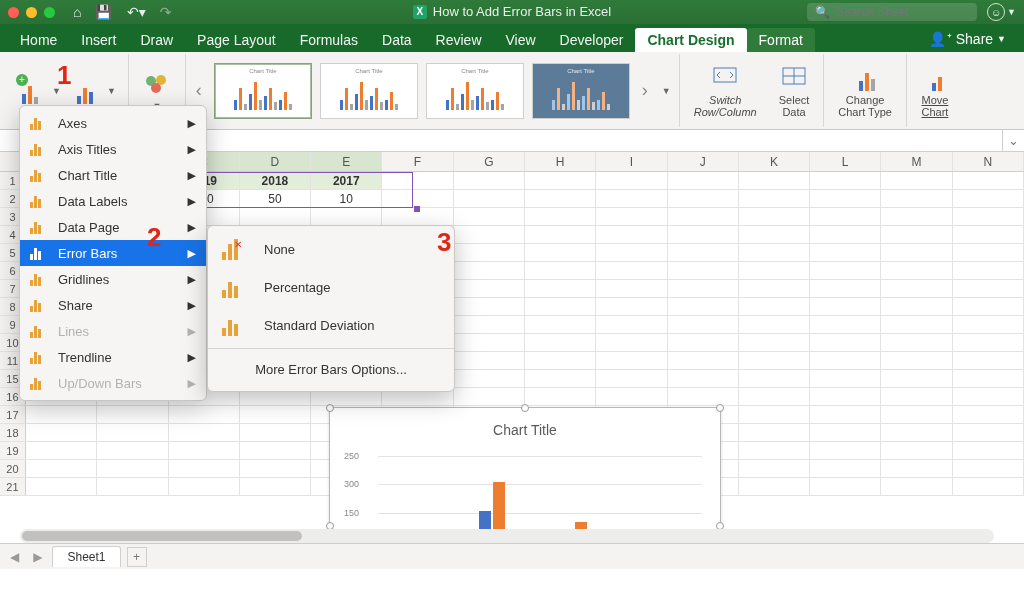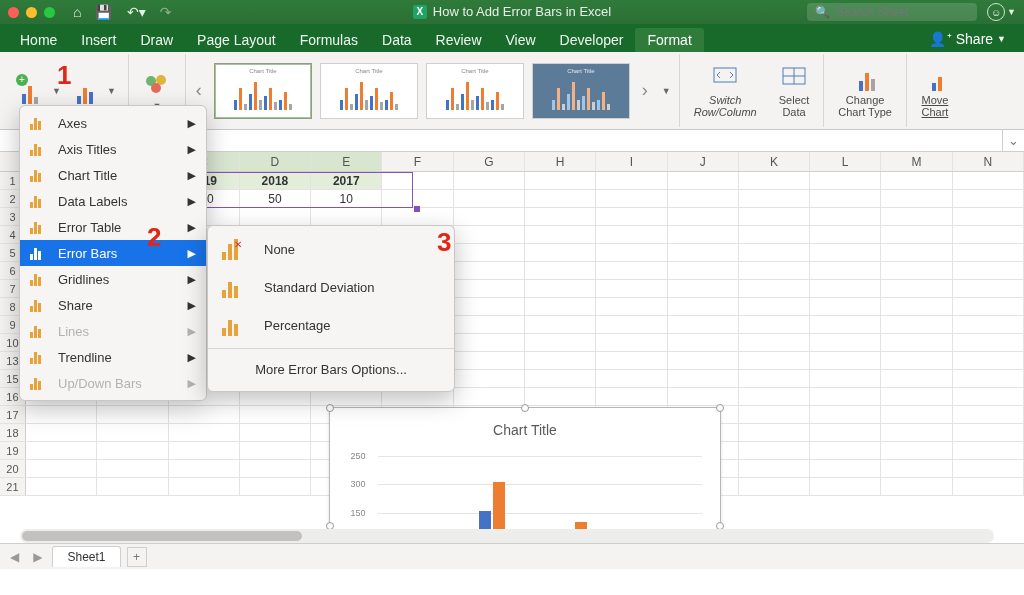--- a/index.html
+++ b/index.html
@@ -82,21 +82,21 @@
   .menu2 .redbox { border:3px solid #e13b2a; border-radius:3px; margin:0 4px;}
 
   
   .ann { position:absolute; color:#e02717; font-weight:700; font-size:26px; z-index:60;}
 
   
   .chartbox { position:absolute; left:329px; top:255px; width:392px; height:238px; background:#fff; border:1px solid #b8b7b5; box-shadow:0 1px 3px rgba(0,0,0,0.15);}
   .handle { position:absolute; width:8px; height:8px; background:#fff; border:1px solid #9a9997; border-radius:50%;}
   .chart-title { text-align:center; font-size:14px; color:#5a5a5a; padding-top:14px;}
   .plot { position:absolute; left:48px; right:18px; top:48px; bottom:48px;}
-  .ytick { position:absolute; left:-34px; width:28px; text-align:center; font-size:9px; color:#888;}
+  .ytick { position:absolute; left:-34px; width:28px; text-align:left; font-size:9px; color:#888;}
   .gline { position:absolute; left:0; right:0; height:1px; background:#e5e4e2;}
   .bar { position:absolute; bottom:0; width:12px;}
 
   
   .sheettabs { height:26px; border-top:1px solid #cfcecc; background:#f4f3f2; display:flex; align-items:center; padding:0 6px; gap:6px; font-size:12px;}
   .sheettabs .nav { color:#999; padding:0 4px;}
   .sheettab { background:#fff; border:1px solid #d0cfcd; border-bottom:none; padding:3px 14px; border-radius:3px 3px 0 0;}
   .addsheet { width:20px; height:20px; border:1px solid #d0cfcd; text-align:center; line-height:18px; color:#777;}
 
   
@@ -138,20 +138,21 @@
 <div class="tabbar">
   <div class="tab">Home</div>
   <div class="tab">Insert</div>
   <div class="tab">Draw</div>
   <div class="tab">Page Layout</div>
   <div class="tab">Formulas</div>
   <div class="tab">Data</div>
   <div class="tab">Review</div>
   <div class="tab">View</div>
   <div class="tab">Developer</div>
+  <div class="tab active">Chart Design</div>
   <div class="tab sec">Format</div>
   <div class="share">
     <span>👤⁺</span>
     <span>Share</span> 
       <span style="font-size:9px">▼</span>
   </div>
 </div>
 
 <div class="ribbon">
   <div class="rgroup horizontal" style="gap:4px;">
@@ -504,21 +505,21 @@
         <div class="cell"></div>
         <div class="cell"></div>
         <div class="cell"></div>
         <div class="cell"></div>
         <div class="cell"></div>
         <div class="cell"></div>
         <div class="cell"></div>
         <div class="cell"></div>
       </div>
       <div class="row">
-        <div class="rh">13</div>
+        <div class="rh">11</div>
         <div class="cell"></div>
         <div class="cell"></div>
         <div class="cell"></div>
         <div class="cell"></div>
         <div class="cell"></div>
         <div class="cell"></div>
         <div class="cell"></div>
         <div class="cell"></div>
         <div class="cell"></div>
         <div class="cell"></div>
@@ -725,21 +726,21 @@
       </div>
       <span>Data Labels</span>
       <span class="arr">▶</span>
     </div>
     <div class="mi">
       <div class="mico">
         <span style="height: 6px;"></span>
         <span style="height: 12px;"></span>
         <span style="height: 9px;"></span>
       </div>
-      <span>Error Table</span>
+      <span>Data Page</span>
       <span class="arr">▶</span>
     </div>
     <div class="mi sel">
       <div class="mico">
         <span style="height: 6px;"></span>
         <span style="height: 12px;"></span>
         <span style="height: 9px;"></span>
       </div>
       <span>Error Bars</span>
       <span class="arr">▶</span>
@@ -799,29 +800,29 @@
         <span style="color: rgb(221, 51, 51); position: relative; left: -6px; top: -10px; font-size: 10px;">✕</span>
       </div>
       <span>None</span>
     </div>
     <div class="mi2">
       <div class="mico2">
         <span style="height: 8px;"></span>
         <span style="height: 16px;"></span>
         <span style="height: 12px;"></span>
       </div>
-      <span>Standard Deviation</span>
+      <span>Percentage</span>
     </div>
     <div class="mi2">
       <div class="mico2">
         <span style="height: 8px;"></span>
         <span style="height: 16px;"></span>
         <span style="height: 12px;"></span>
       </div>
-      <span>Percentage</span>
+      <span>Standard Deviation</span>
     </div>
     <div class="sep"></div>
     <div class="more">More Error Bars Options...</div>
   </div>
 
 <div class="ann" style="left:57px; top:60px;">1</div>
 <div class="ann" style="left:147px; top:222px;">2</div>
 <div class="ann" style="left:437px; top:227px;">3</div>
 
 </body></html>

